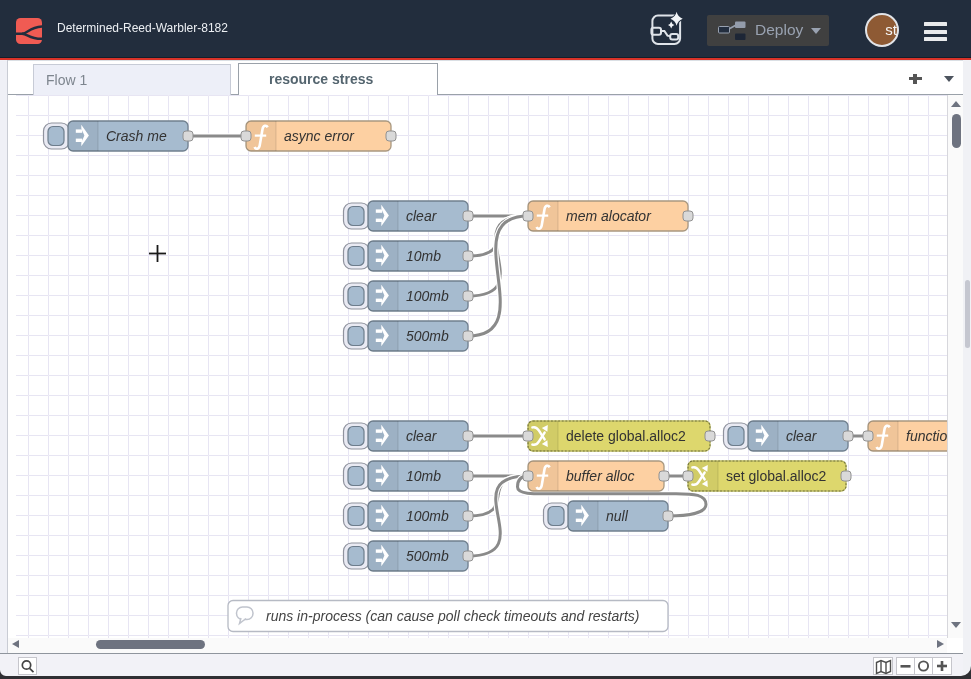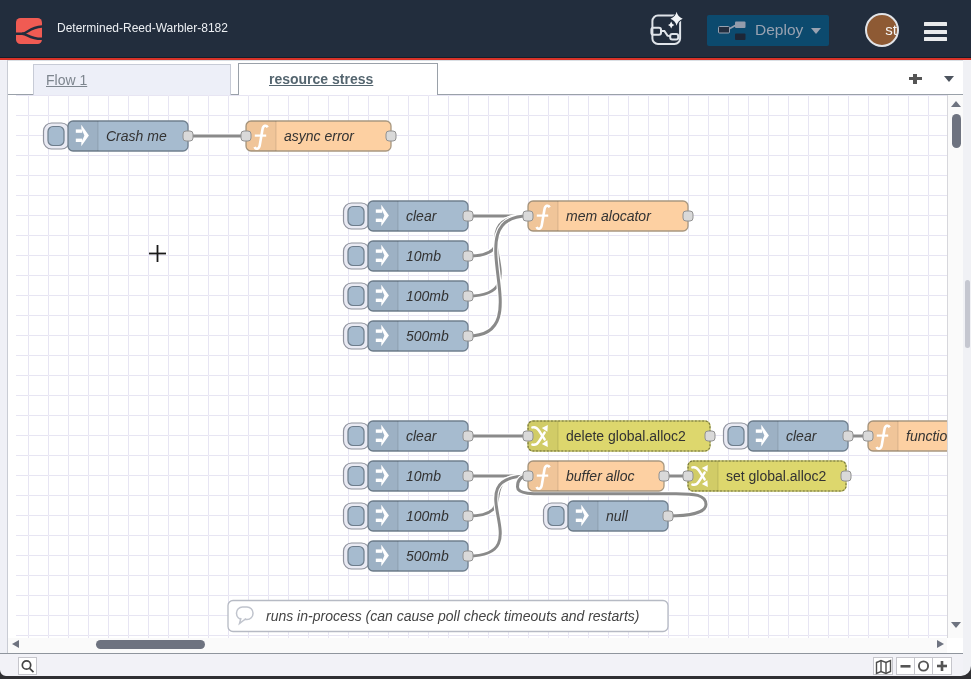--- a/index.html
+++ b/index.html
@@ -5,33 +5,33 @@
 html,body { width:971px; height:679px; overflow:hidden; }
 body { font-family:"Liberation Sans", sans-serif; position:relative; background:#fff; }
 #app { position:absolute; inset:0; }
 .abs { position:absolute; }
 
 #header { left:0; top:0; width:971px; height:58px; background:#222d3d; border-bottom:1px solid #141d29; }
 #redline { left:0; top:58px; width:971px; height:2.4px; background:#d93228; box-shadow:0 2px 2.5px rgba(148,163,178,0.6); }
 #logo { left:16px; top:18px; }
 #title { left:57px; top:21px; color:#eceff3; font-size:12px; letter-spacing:0px; }
 #spark { left:650px; top:11px; }
-#deploy { left:707px; top:15px; width:122px; height:31px; background:#0c4a6e; border-radius:2px; }
+#deploy { left:707px; top:15px; width:122px; height:31px; background:#404040; border-radius:2px; }
 #deploy .dicon { position:absolute; left:11px; top:5px; }
 #deploy .dtext { position:absolute; left:48px; top:6px; color:#99a2b1; font-size:15.5px; }
 #deploy .dcaret { position:absolute; left:104px; top:13px; width:0; height:0;
   border-left:5.5px solid transparent; border-right:5.5px solid transparent; border-top:6px solid #99a2b1; }
 #avatar { left:865px; top:13px; width:34px; height:34px; border-radius:50%; background:#8e5a34;
   border:2.5px solid #e2e4e8; color:#f5f5f5; font-size:15px; text-align:right; line-height:29px; }
 #burger div { position:absolute; left:924px; width:22.5px; height:3.9px; background:#e9eaec; border-radius:0.5px; }
 
 #leftstrip { left:0; top:60px; width:8px; height:616px; background:#eff0f6; border-right:1px solid #c9ccd4; }
 
 #tabbar { left:8px; top:61px; width:955px; height:34px; background:#fff; border-bottom:1.4px solid #9aa1a9; }
-.tab { position:absolute; font-size:14px;text-decoration:underline; }
+.tab { position:absolute; font-size:14px; }
 #tab1 { left:25px; top:3px; width:198px; height:31px; background:#edeff8; border:1px solid #c7cbd6; border-bottom:none;
   color:#7d858e; line-height:30px; padding-left:12px; }
 #tab2 { left:230px; top:2px; width:200px; height:33px; background:#fff; border:1px solid #9aa1a9; border-bottom:none;
   color:#54656f; font-weight:bold; line-height:30px; padding-left:30px; }
 #tabplus { left:908px; top:71px; width:16px; height:16px; }
 #tabplus div { position:absolute; background:#555; }
 #tabcaret { left:944px; top:76px; width:0; height:0; border-left:5px solid transparent; border-right:5px solid transparent; border-top:6px solid #4d545e; }
 
 #canvaswrap { left:16px; top:95px; width:939px; height:543px; overflow:hidden; }
 

